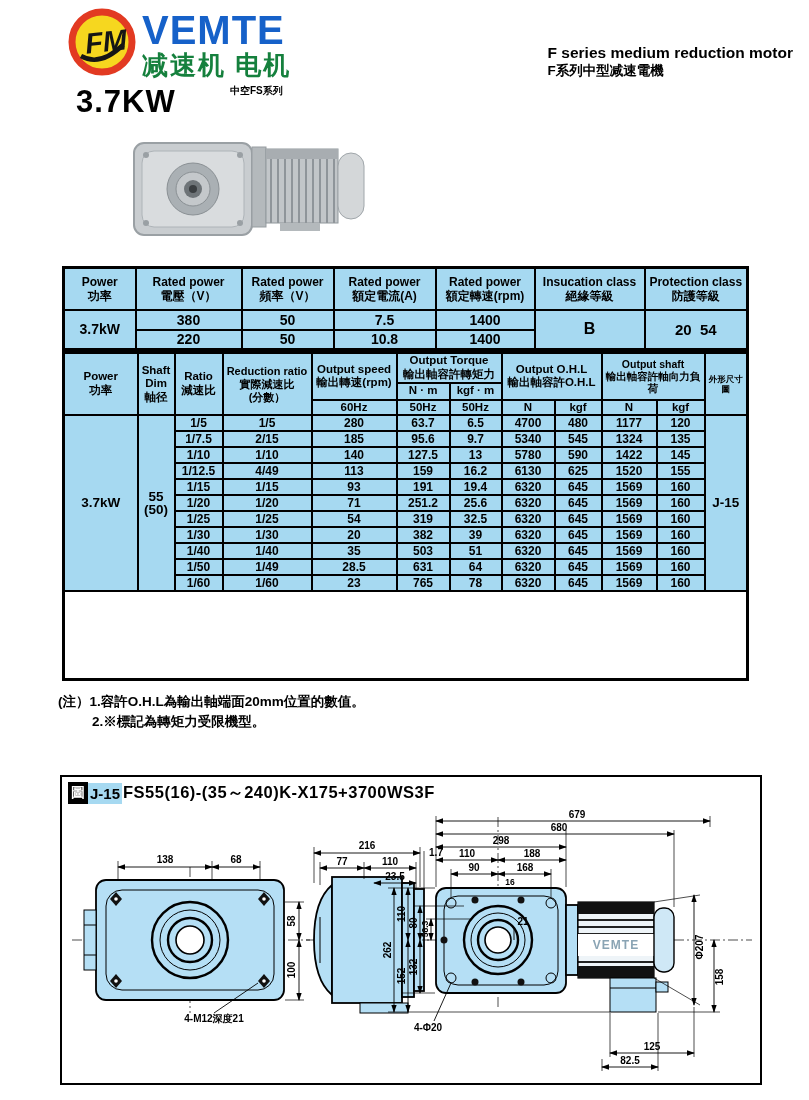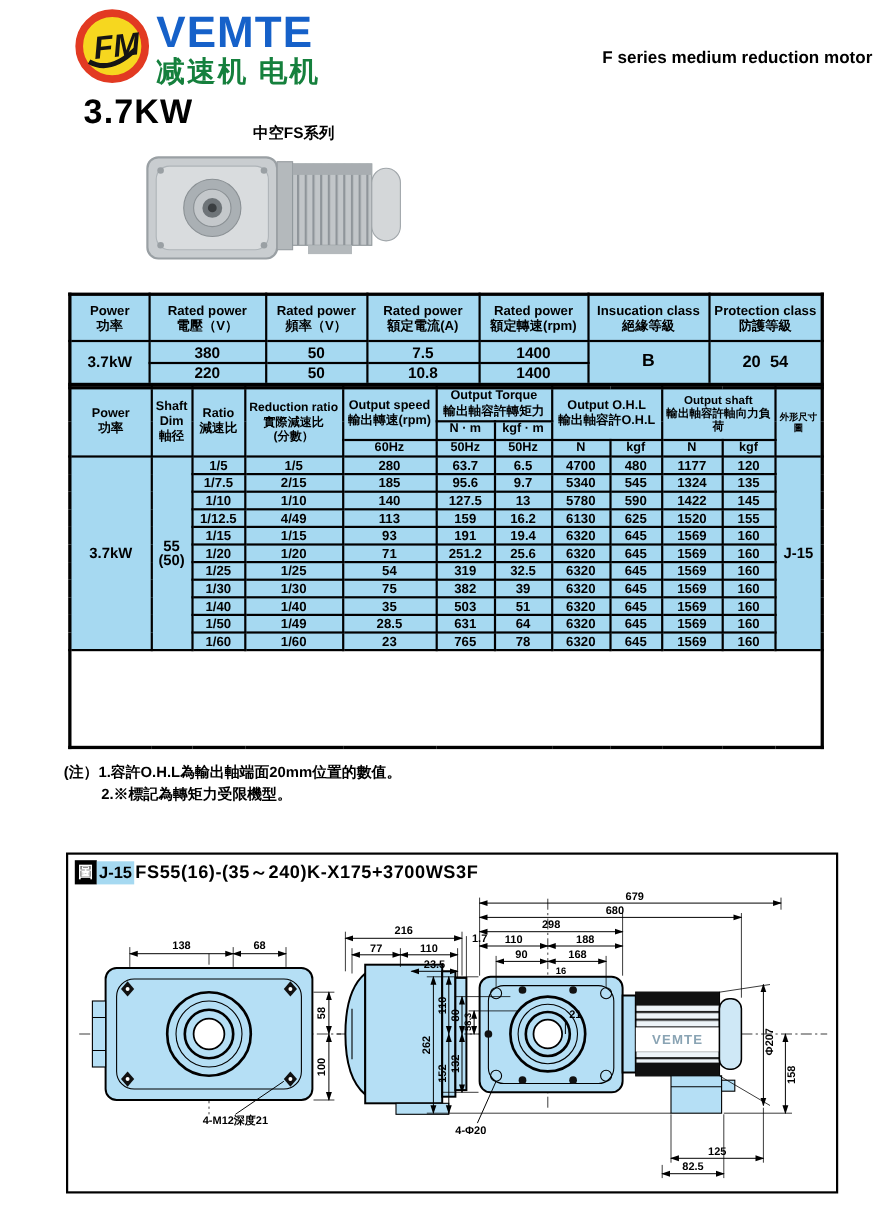--- a/index.html
+++ b/index.html
@@ -9,21 +9,21 @@
 
   
   #logo{left:66px;top:6px;width:72px;height:72px;}
   #brand{left:142px;top:10px;line-height:1;}
   #brand .en{font-size:40px;font-weight:bold;color:#1661c9;letter-spacing:1px;}
   #brand .zh{font-size:26px;font-weight:bold;color:#15803d;margin-top:2px;letter-spacing:2px;}
   #rtitle{right:16px;top:44px;text-align:left;line-height:1.2;}
   #rtitle .en{font-size:15.5px;font-weight:bold;}
   #rtitle .zh{font-size:13.5px;font-weight:bold;}
   #powerTitle{left:76px;top:84px;font-size:31px;font-weight:bold;letter-spacing:1px;}
-  #seriesTitle{left:230px;top:112px;font-size:14px;font-weight:bold;}
+  #seriesTitle{left:230px;top:84px;font-size:10px;font-weight:bold;}
 
   #photo{left:130px;top:133px;}
 
   
   table{border-collapse:collapse;table-layout:fixed;}
   #t1{left:62px;top:266px;width:684px;}
   #t2{left:62px;top:351px;width:684px;}
   #t1,#t2{position:absolute;}
   th,td{border:2px solid #000;background:#a6d9f1;text-align:center;vertical-align:middle;
         padding:0;font-weight:bold;}
@@ -73,20 +73,21 @@
   <circle cx="36" cy="36" r="30" fill="#f6d71f" stroke="#e23a22" stroke-width="7"></circle>
   <path d="M15,50 Q34,61 57,39" stroke="#151515" stroke-width="4.5" fill="none"></path>
   <text x="19" y="46" font-size="29" font-style="italic" font-weight="bold" fill="#151515" transform="rotate(-6 36 36)">FM</text>
 </svg>
 <div id="brand" class="abs">
   <div class="en">VEMTE</div>
   <div class="zh">减速机 电机</div>
 </div>
 <div id="rtitle" class="abs">
   <div class="en">F series medium reduction motor</div>
+  <div class="zh">F系列中型减速電機</div>
 </div>
 <div id="powerTitle" class="abs">3.7KW</div>
 <div id="seriesTitle" class="abs">中空FS系列</div>
 
 <svg id="photo" class="abs" width="240" height="105" viewBox="0 0 240 105">
   <defs>
     <pattern id="pf" width="7" height="8" patternUnits="userSpaceOnUse">
       <rect width="7" height="8" fill="#c2c6c9"></rect>
         <rect width="2" height="8" fill="#8f959a"></rect>
     </pattern>
@@ -283,21 +284,21 @@
         <td>319</td>
         <td>32.5</td>
         <td>6320</td>
         <td>645</td>
         <td>1569</td>
         <td>160</td>
       </tr>
       <tr>
         <td>1/30</td>
         <td>1/30</td>
-        <td>75</td>
+        <td>20</td>
         <td>382</td>
         <td>39</td>
         <td>6320</td>
         <td>645</td>
         <td>1569</td>
         <td>160</td>
       </tr>
       <tr>
         <td>1/40</td>
         <td>1/40</td>

